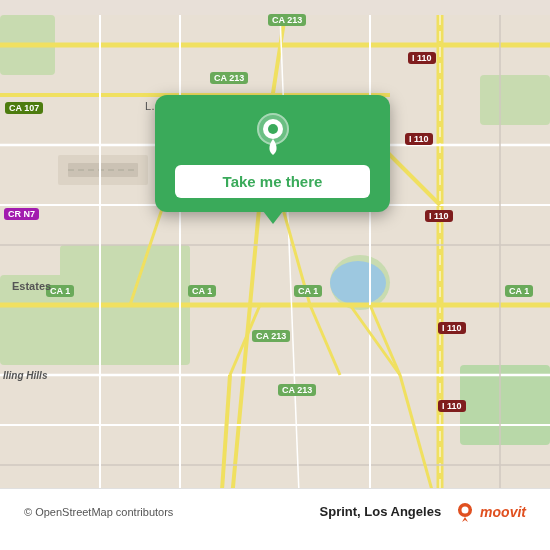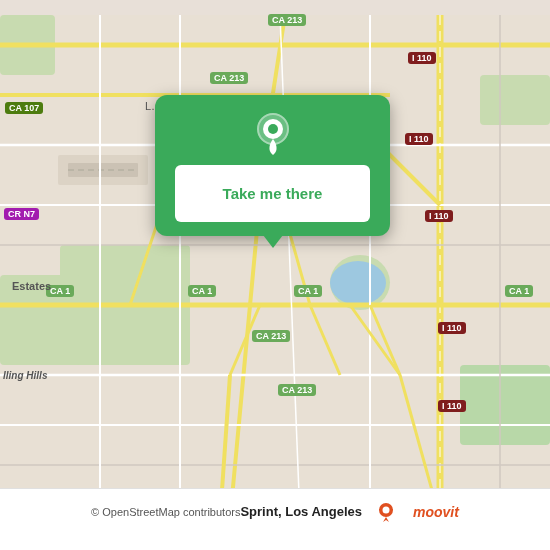--- a/index.html
+++ b/index.html
@@ -58,39 +58,39 @@
       width: 44px;
       height: 44px;
       margin-bottom: 10px;
     }
 
     .take-me-there-btn {
       background-color: #ffffff;
       color: #3aaa5a;
       border: none;
       border-radius: 6px;
-      padding: 20px 28px;
+      padding: 8px 28px;
       font-size: 15px;
       font-weight: 600;
       cursor: pointer;
       width: 100%;
       text-align: center;
     }
 
     
     #bottom-bar {
       position: absolute;
       bottom: 0;
       left: 0;
       right: 0;
       height: 46px;
       background-color: #ffffff;
       display: flex;
       align-items: center;
-      justify-content: center;
+      justify-content: space-between;
       padding: 0 24px;
       border-top: 1px solid #e0e0e0;
       z-index: 200;
     }
 
     .bottom-left {
       display: flex;
       align-items: center;
       gap: 6px;
     }
@@ -121,21 +121,20 @@
     .moovit-icon {
       width: 24px;
       height: 24px;
     }
 
     .moovit-text {
       font-size: 14px;
       font-weight: 700;
       color: #e05020;
       font-style: italic;
-      margin-left: 12px;
     }
 
     
     #map-svg {
       position: absolute;
       inset: 0;
       width: 100%;
       height: 100%;
     }
 

